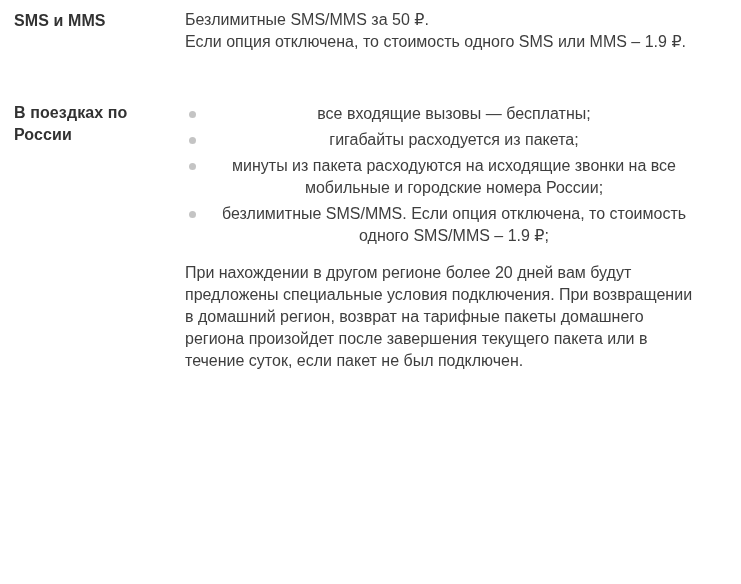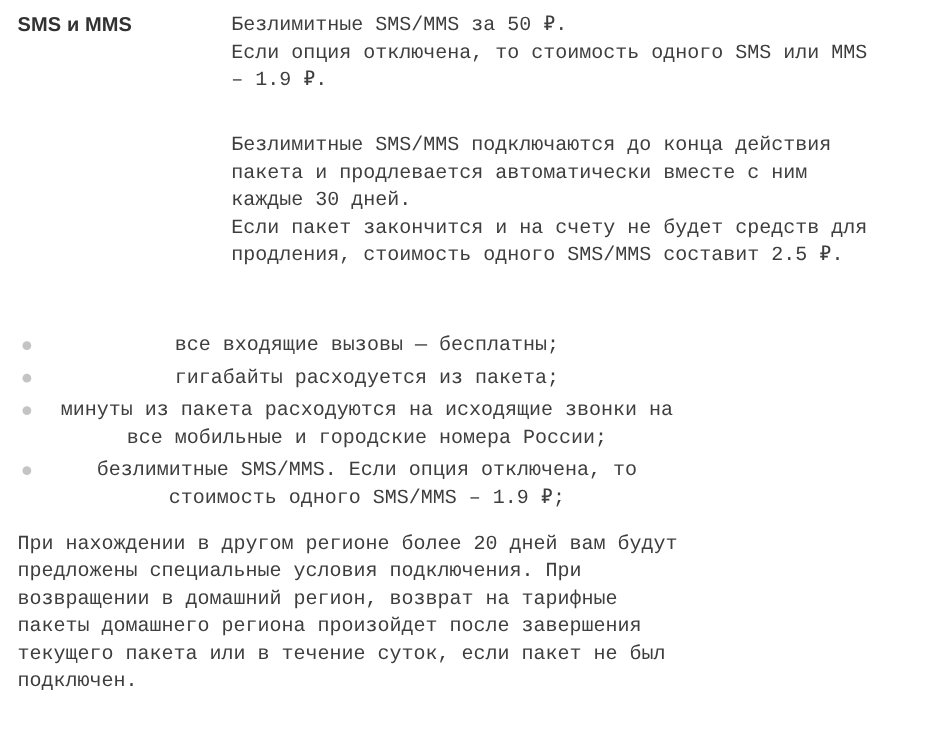--- a/index.html
+++ b/index.html
@@ -17,21 +17,21 @@
     -webkit-font-smoothing:antialiased;
   }
   .doc{padding:9px 18px 0 14px;box-sizing:border-box;width:720px;}
   .row{display:flex;align-items:flex-start;}
   .row + .row{margin-top:48px;}
   .term{
     flex:0 0 171px;width:171px;
     font-weight:bold;color:var(--heading);
     padding-top:1px;letter-spacing:.1px;
   }
-  .def{flex:1;max-width:538px;font-family:Liberation Mono, monospace;}
+  .def{flex:1;max-width:538px;}
   .para{margin:0;white-space:pre-line;}
   .para.spaced{margin-top:30px;}
   .para.outro{margin-top:15px;}
   ul.bullets{list-style:none;margin:2px 0 0 0;padding:0;}
   ul.bullets li{display:flex;margin:0 0 4px 0;}
   .bullet-dot{
     flex:0 0 7px;width:7px;height:7px;border-radius:50%;
     background:var(--bullet);margin:8px 10px 0 4px;
   }
   .li-text{flex:1;text-align:center;}
@@ -39,26 +39,25 @@
 </head>
 <body>
 
 <div class="doc">
 
   <section class="row">
     <div class="term">SMS и MMS</div>
     <div class="def">
       <p class="para">Безлимитные SMS/MMS за 50 ₽.
 Если опция отключена, то стоимость одного SMS или MMS – 1.9 ₽.</p>
-      <p class="para spaced">Безлимитные SMS/MMS подключаются до конца действия пакета и продлевается автоматически вместе с ним каждые 30 дней.
-Если пакет закончится и на счету не будет средств для продления, стоимость одного SMS/MMS составит 2.5 ₽.</p>
     </div>
   </section>
 
   <section class="row">
+    <div class="term">В поездках по России</div>
     <div class="def">
       <ul class="bullets">
         <li>
           <span class="bullet-dot"></span>
           <span class="li-text">все входящие вызовы — бесплатны;</span>
         </li>
         <li>
           <span class="bullet-dot"></span>
           <span class="li-text">гигабайты расходуется из пакета;</span>
         </li>

